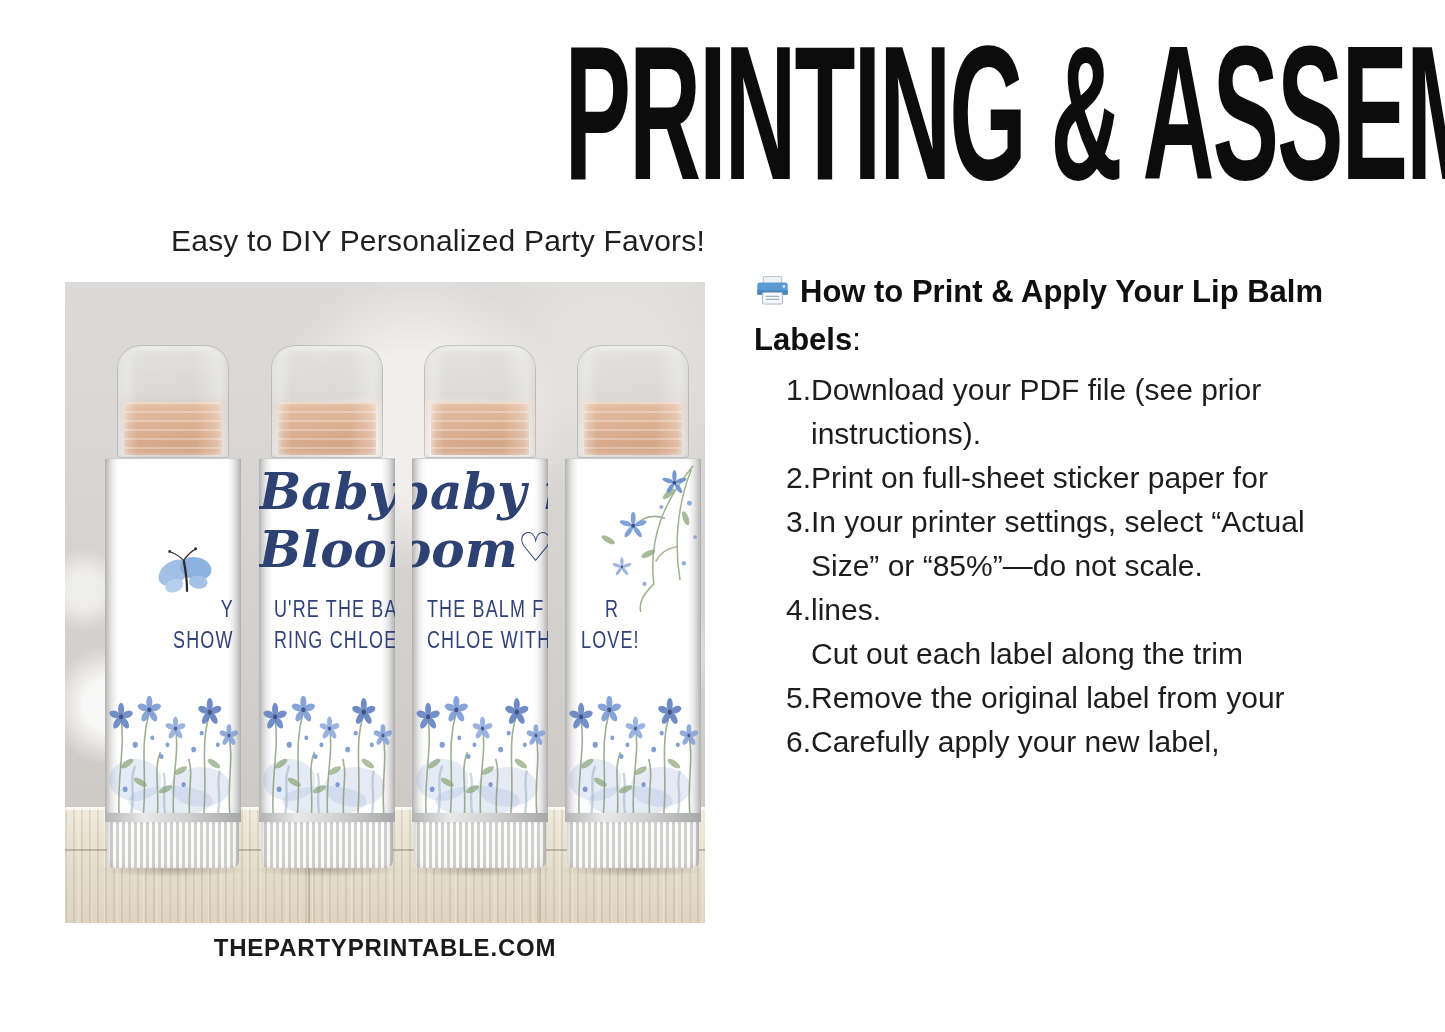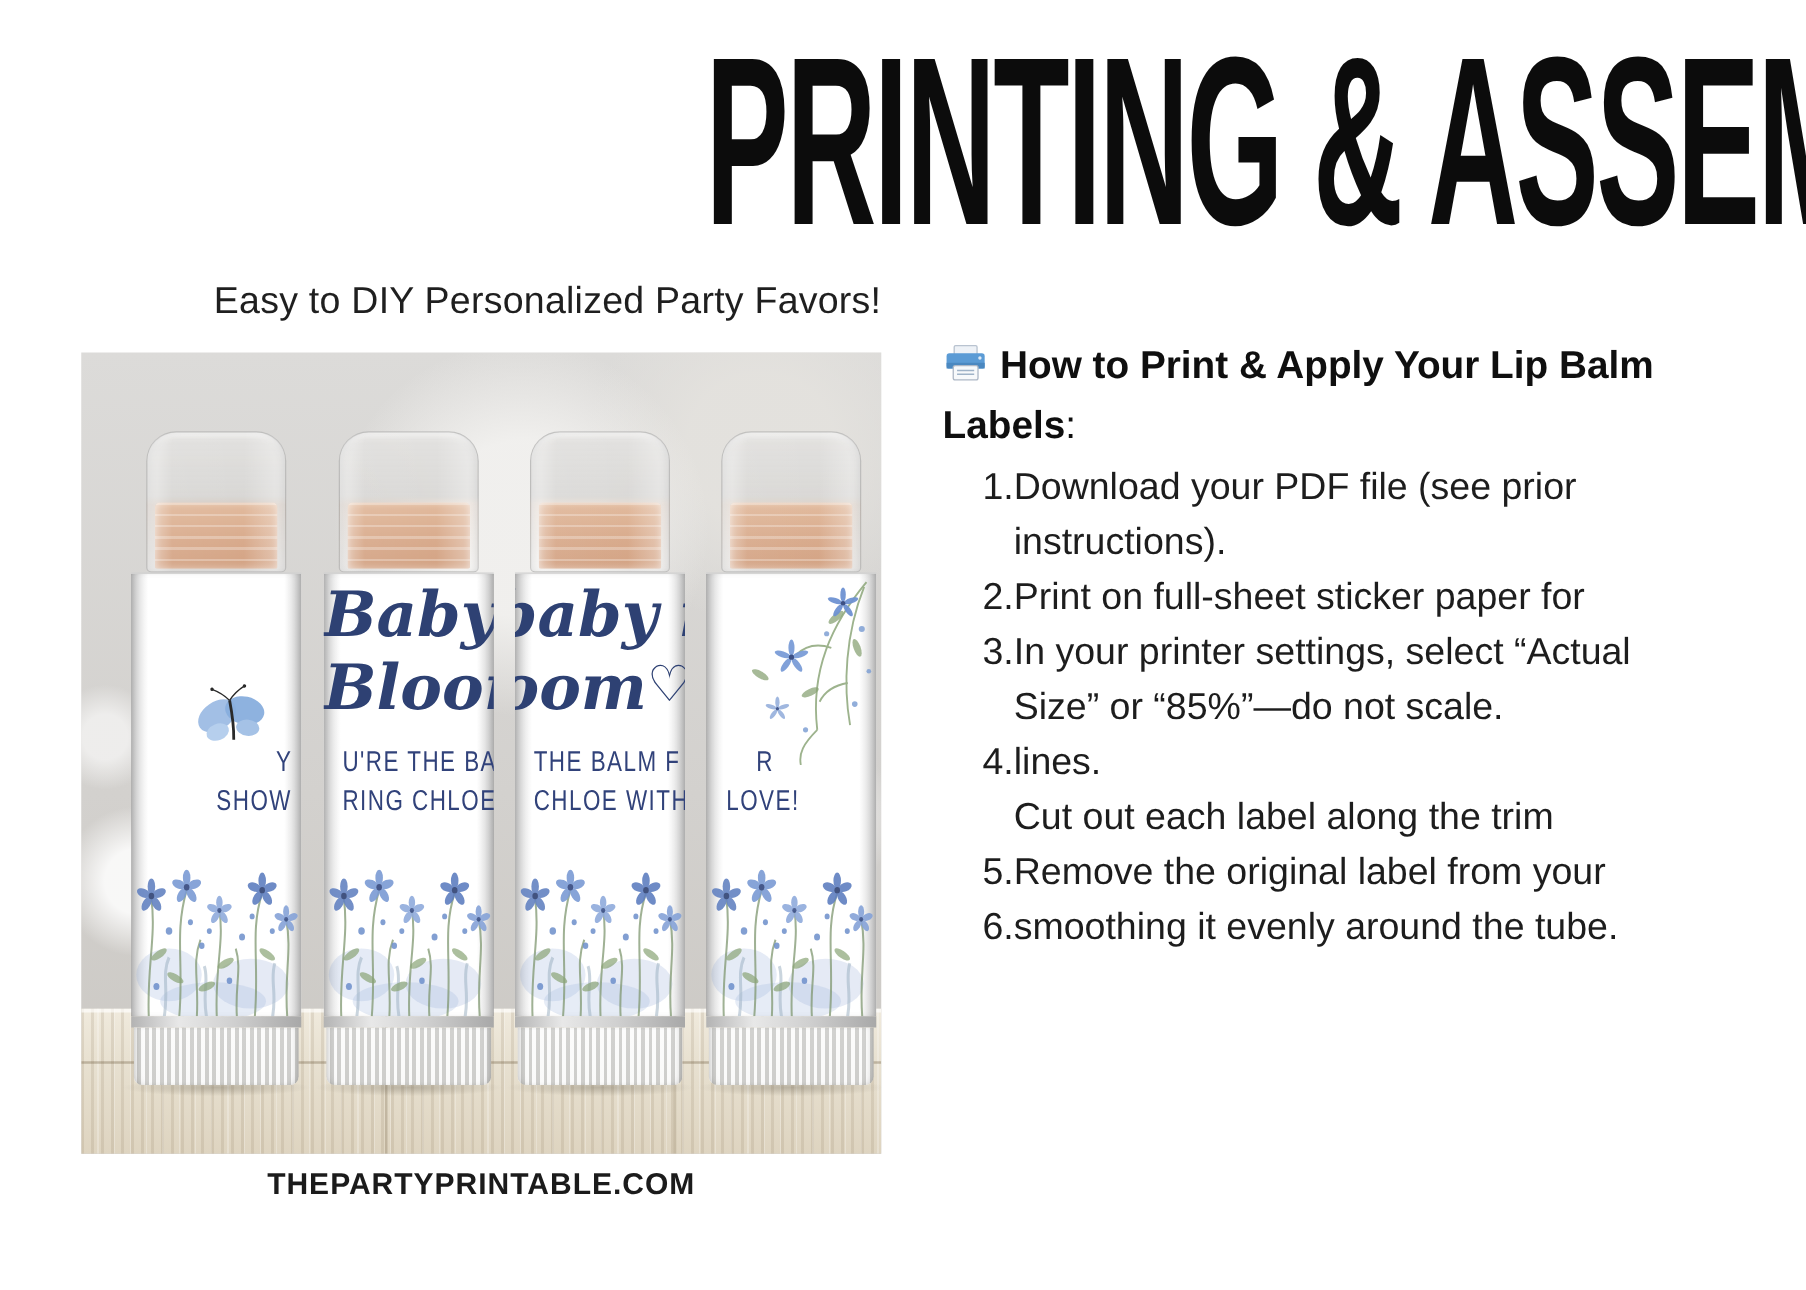--- a/index.html
+++ b/index.html
@@ -250,21 +250,21 @@
       </li>
       <li>
         <span class="num">5.</span>
         <span class="txt">
             <span style="display:block">Remove the original label from your</span>
           </span>
       </li>
       <li>
         <span class="num">6.</span>
         <span class="txt">
-            <span style="display:block">smoothing it evenly around the tube.</span>
+            <span style="display:block">Carefully apply your new label,</span>
           </span>
       </li>
     </ol>
   </div>
 
   <svg class="hidden-defs" aria-hidden="true">
     <defs>
       <symbol id="wild" viewBox="0 0 135 130">
         <ellipse cx="30" cy="100" rx="26" ry="18" fill="#8aa6d6" opacity="0.22"></ellipse>
         <ellipse cx="95" cy="106" rx="30" ry="17" fill="#7b97cc" opacity="0.2"></ellipse>

